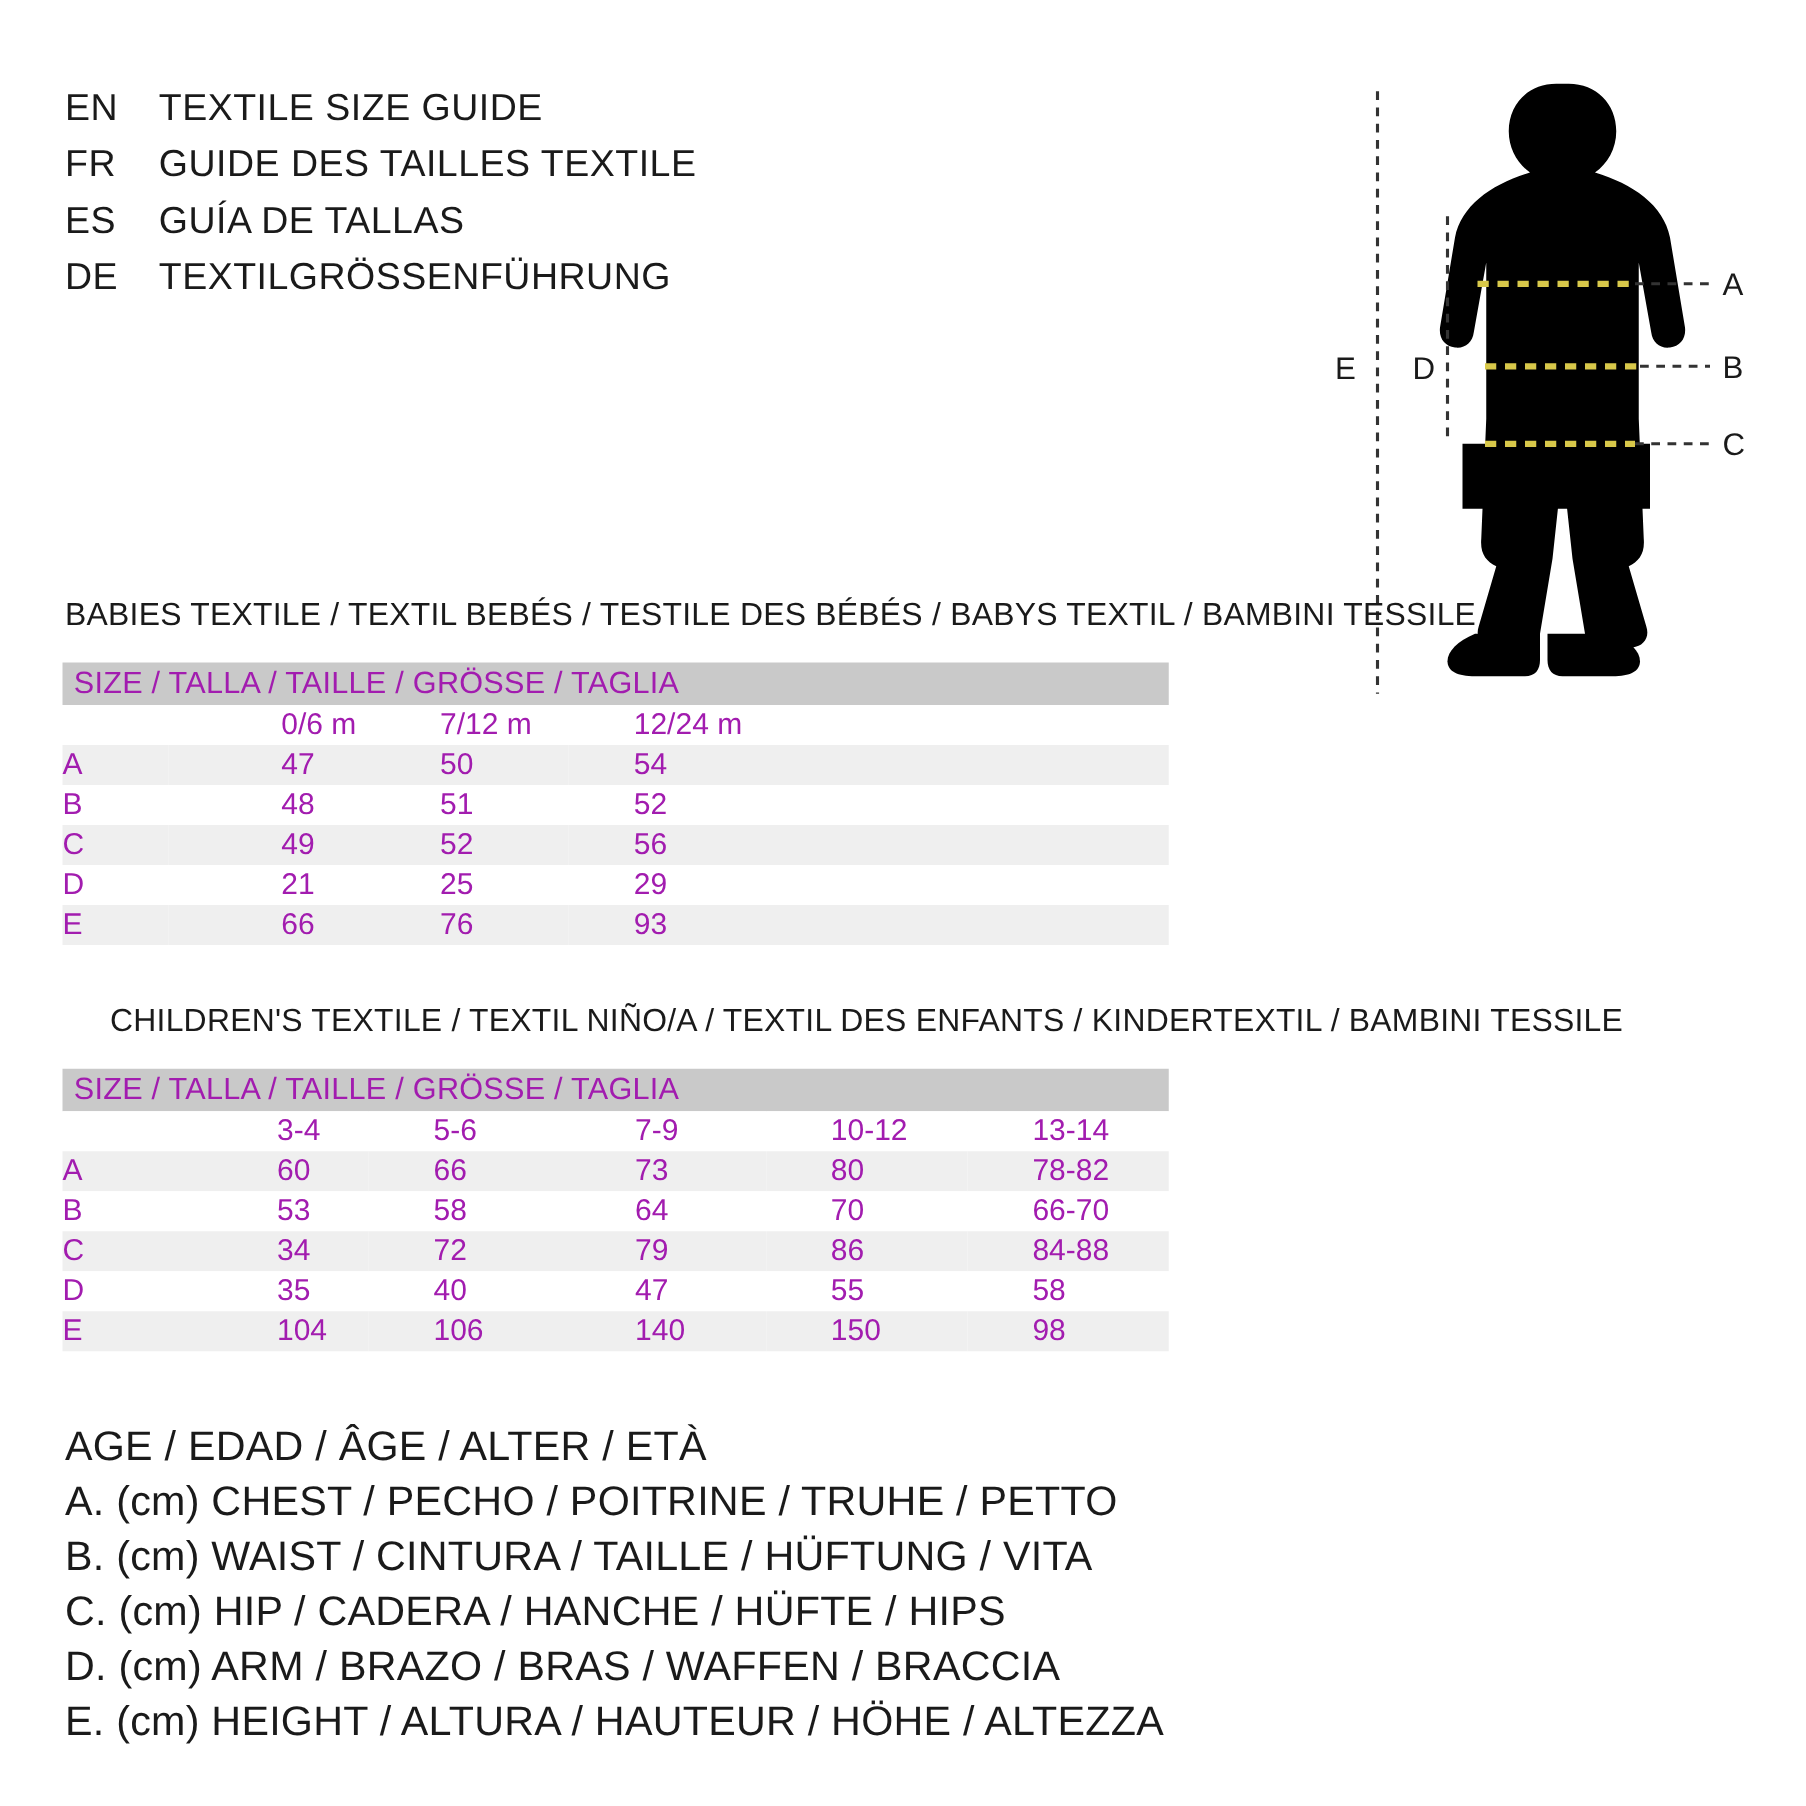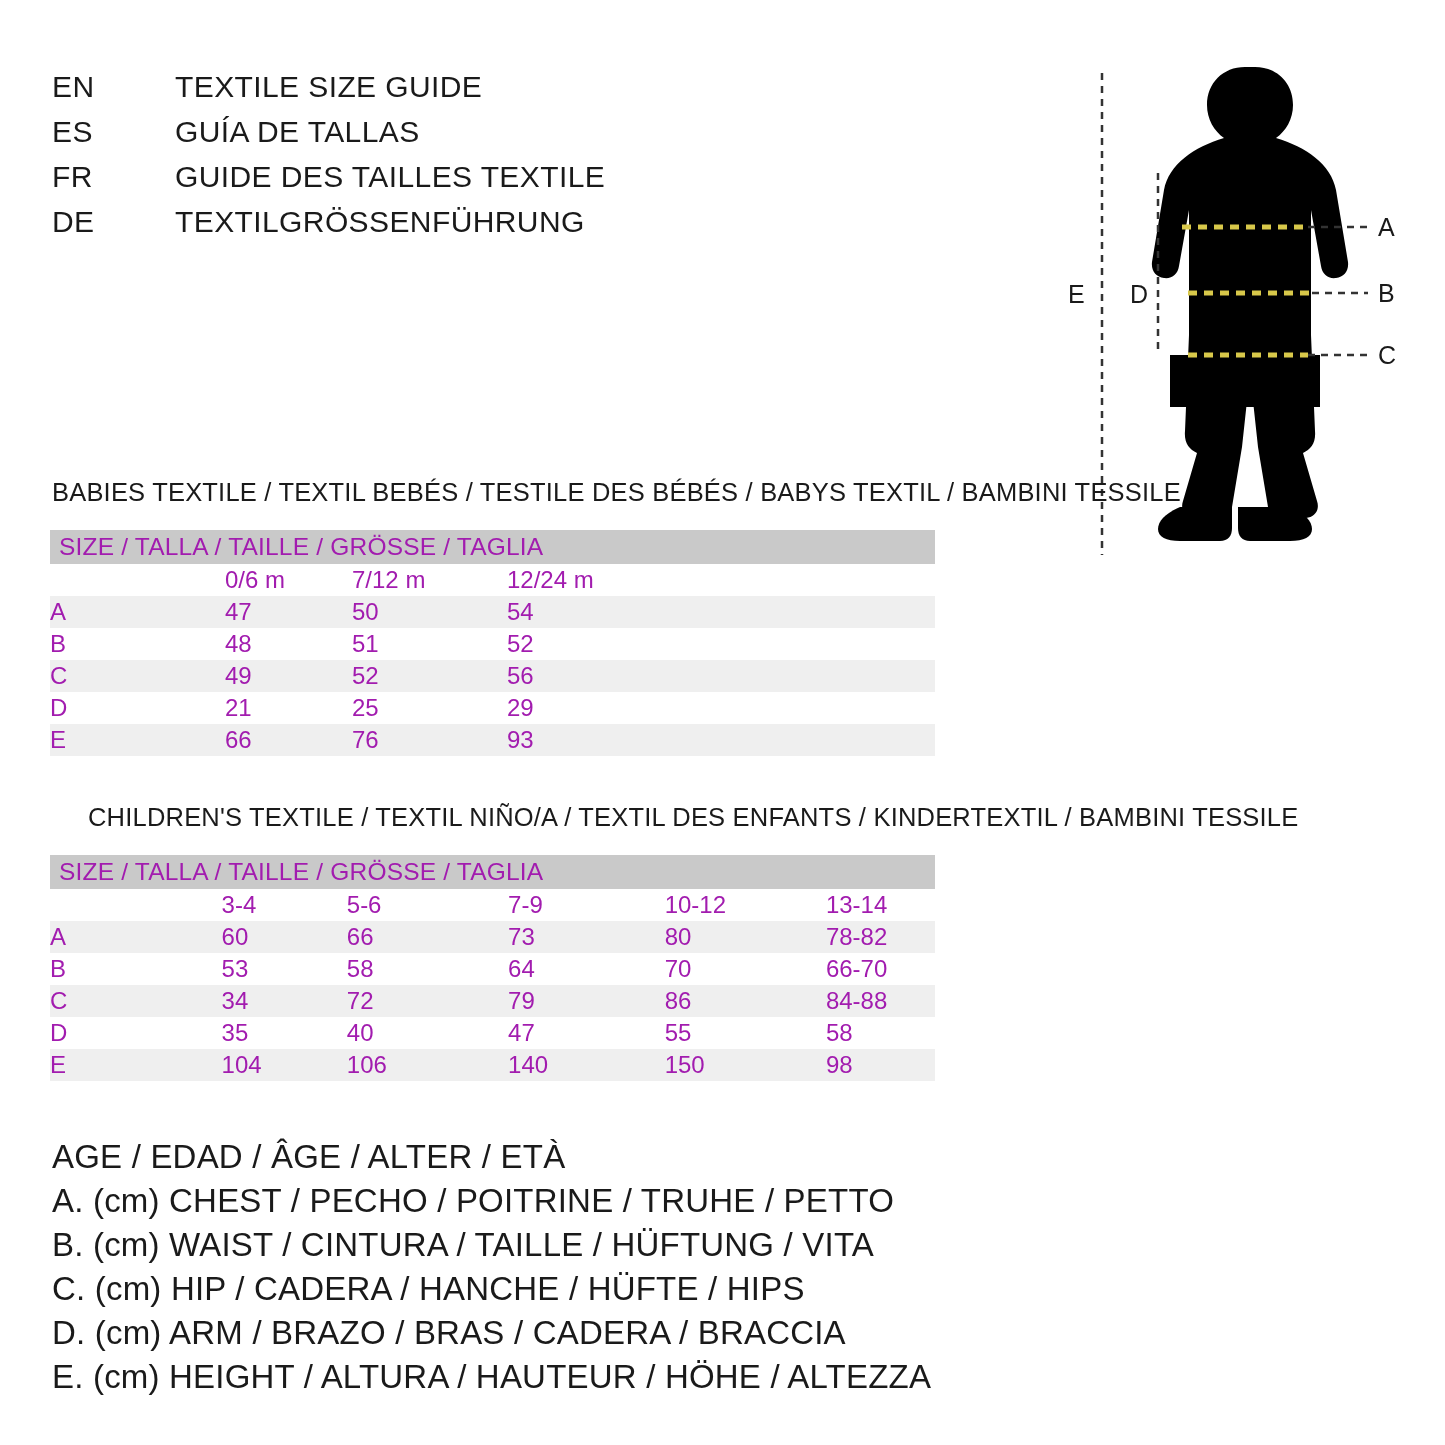--- a/index.html
+++ b/index.html
@@ -23,21 +23,20 @@
     left: 52px;
     top: 70px;
     width: 700px;
   }
   .lang-row {
     display: flex;
     align-items: baseline;
     height: 45px;
     font-size: 30px;
     letter-spacing: 0.4px;
-    gap: 48px;
   }
   .lang-code {
     width: 75px;
     flex: 0 0 75px;
     color: #1a1a1a;
   }
   .lang-text {
     color: #1a1a1a;
     white-space: nowrap;
   }
@@ -130,26 +129,26 @@
 <body>
 
 <div class="page">
 
   <div class="lang-block">
     <div class="lang-row">
       <span class="lang-code">EN</span>
       <span class="lang-text">TEXTILE SIZE GUIDE</span>
     </div>
     <div class="lang-row">
+      <span class="lang-code">FR</span>
+      <span class="lang-text">GUIDE DES TAILLES TEXTILE</span>
+    </div>
+    <div class="lang-row">
       <span class="lang-code">ES</span>
       <span class="lang-text">GUÍA DE TALLAS</span>
-    </div>
-    <div class="lang-row">
-      <span class="lang-code">FR</span>
-      <span class="lang-text">GUIDE DES TAILLES TEXTILE</span>
     </div>
     <div class="lang-row">
       <span class="lang-code">DE</span>
       <span class="lang-text">TEXTILGRÖSSENFÜHRUNG</span>
     </div>
   </div>
 
   <div class="figure-wrap">
     <svg class="figure-svg" width="390" height="520" viewBox="0 0 390 520" xmlns="http://www.w3.org/2000/svg">
 
@@ -290,17 +289,17 @@
         <td class="c-4">98</td>
       </tr>
     </tbody>
   </table>
 
   <div class="legend">
     <div class="legend-row">AGE / EDAD / ÂGE / ALTER / ETÀ</div>
     <div class="legend-row">A. (cm) CHEST / PECHO / POITRINE / TRUHE / PETTO</div>
     <div class="legend-row">B. (cm) WAIST / CINTURA / TAILLE / HÜFTUNG / VITA</div>
     <div class="legend-row">C. (cm) HIP / CADERA / HANCHE / HÜFTE / HIPS</div>
-    <div class="legend-row">D. (cm) ARM / BRAZO / BRAS / CADERA / BRACCIA</div>
+    <div class="legend-row">D. (cm) ARM / BRAZO / BRAS / WAFFEN / BRACCIA</div>
     <div class="legend-row">E. (cm) HEIGHT / ALTURA / HAUTEUR / HÖHE / ALTEZZA</div>
   </div>
 
 </div>
 
 </body></html>

